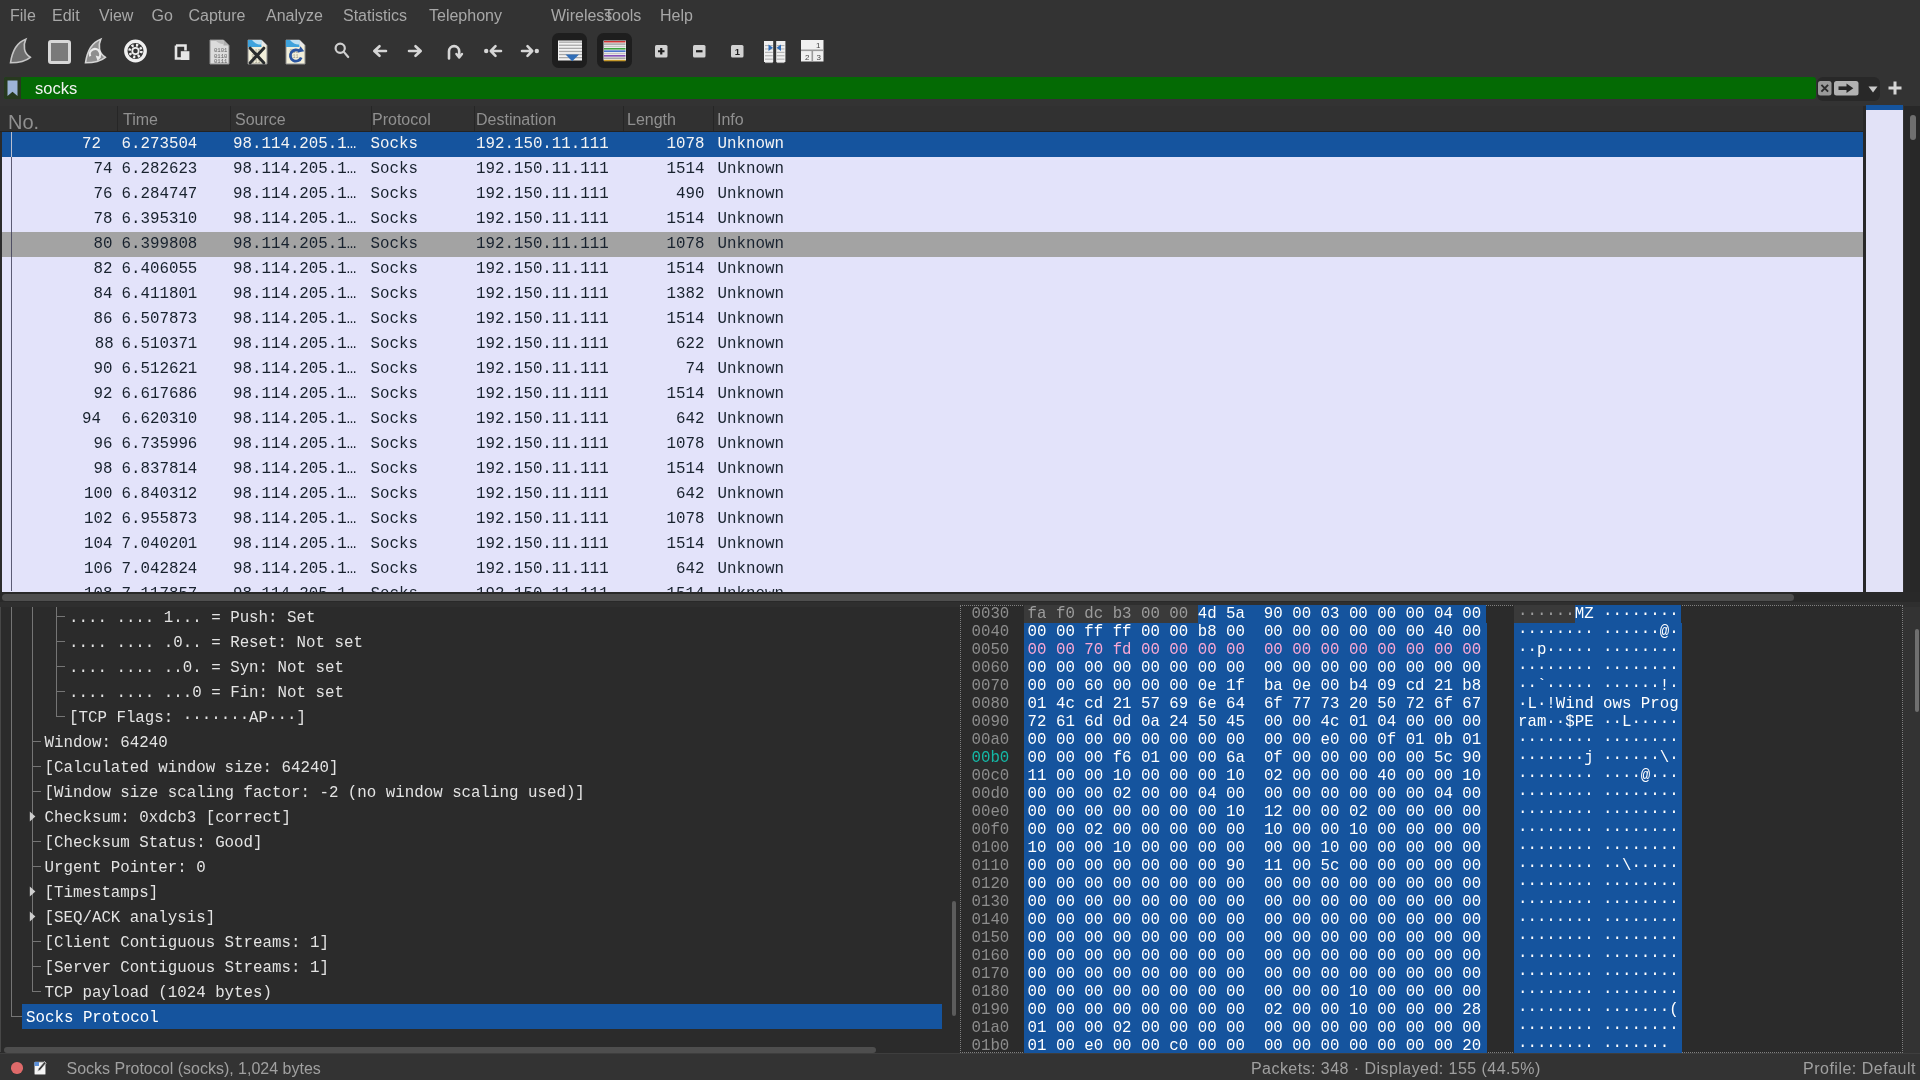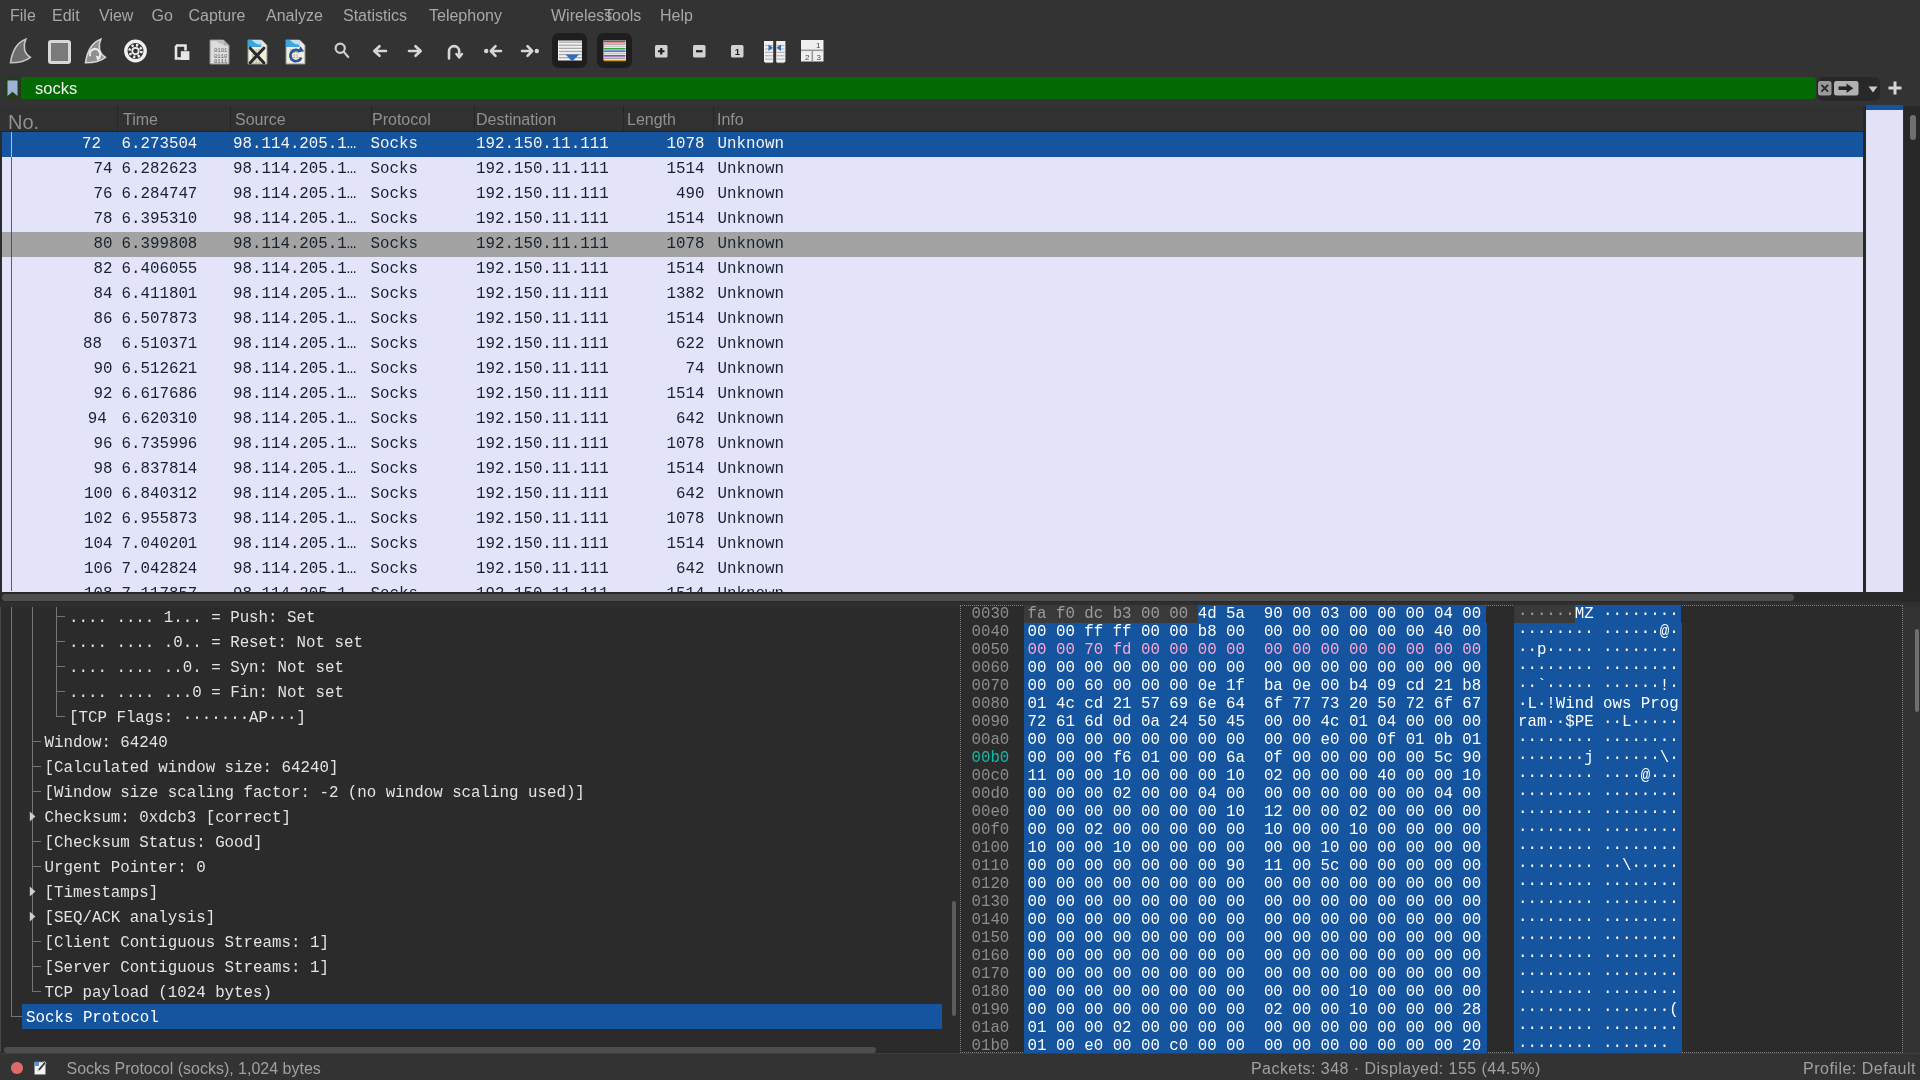--- a/index.html
+++ b/index.html
@@ -262,21 +262,21 @@
 <div class="mrow m" style="top:175px;background:#e3e3fa;color:#18222e">
 <span class="a" style="top:0;left:80px;width:30.5px;text-align:right">86</span>
 <span class="a" style="top:0;left:119.5px">6.507873</span>
 <span class="a" style="top:0;left:231px">98.114.205.1…</span>
 <span class="a" style="top:0;left:368.5px">Socks</span>
 <span class="a" style="top:0;left:474px">192.150.11.111</span>
 <span class="a" style="top:0;left:647px;width:55.5px;text-align:right">1514</span>
 <span class="a" style="top:0;left:715.5px">Unknown</span>
 </div>
 <div class="mrow m" style="top:200px;background:#e3e3fa;color:#18222e">
-<span class="a" style="top:0;left:81px;width:30.5px;text-align:left">88</span>
+<span class="a" style="top:0;left:87px;width:30.5px;text-align:center">88</span>
 <span class="a" style="top:0;left:119.5px">6.510371</span>
 <span class="a" style="top:0;left:231px">98.114.205.1…</span>
 <span class="a" style="top:0;left:368.5px">Socks</span>
 <span class="a" style="top:0;left:474px">192.150.11.111</span>
 <span class="a" style="top:0;left:647px;width:55.5px;text-align:right">622</span>
 <span class="a" style="top:0;left:715.5px">Unknown</span>
 </div>
 <div class="mrow m" style="top:225px;background:#e3e3fa;color:#18222e">
 <span class="a" style="top:0;left:80px;width:30.5px;text-align:right">90</span>
 <span class="a" style="top:0;left:119.5px">6.512621</span>
@@ -289,21 +289,21 @@
 <div class="mrow m" style="top:250px;background:#e3e3fa;color:#18222e">
 <span class="a" style="top:0;left:80px;width:30.5px;text-align:right">92</span>
 <span class="a" style="top:0;left:119.5px">6.617686</span>
 <span class="a" style="top:0;left:231px">98.114.205.1…</span>
 <span class="a" style="top:0;left:368.5px">Socks</span>
 <span class="a" style="top:0;left:474px">192.150.11.111</span>
 <span class="a" style="top:0;left:647px;width:55.5px;text-align:right">1514</span>
 <span class="a" style="top:0;left:715.5px">Unknown</span>
 </div>
 <div class="mrow m" style="top:275px;background:#e3e3fa;color:#18222e">
-<span class="a" style="top:0;left:80px;width:30.5px;text-align:center">94</span>
+<span class="a" style="top:0;left:80px;width:30.5px;text-align:left">94</span>
 <span class="a" style="top:0;left:119.5px">6.620310</span>
 <span class="a" style="top:0;left:231px">98.114.205.1…</span>
 <span class="a" style="top:0;left:368.5px">Socks</span>
 <span class="a" style="top:0;left:474px">192.150.11.111</span>
 <span class="a" style="top:0;left:647px;width:55.5px;text-align:right">642</span>
 <span class="a" style="top:0;left:715.5px">Unknown</span>
 </div>
 <div class="mrow m" style="top:300px;background:#e3e3fa;color:#18222e">
 <span class="a" style="top:0;left:80px;width:30.5px;text-align:right">96</span>
 <span class="a" style="top:0;left:119.5px">6.735996</span>

